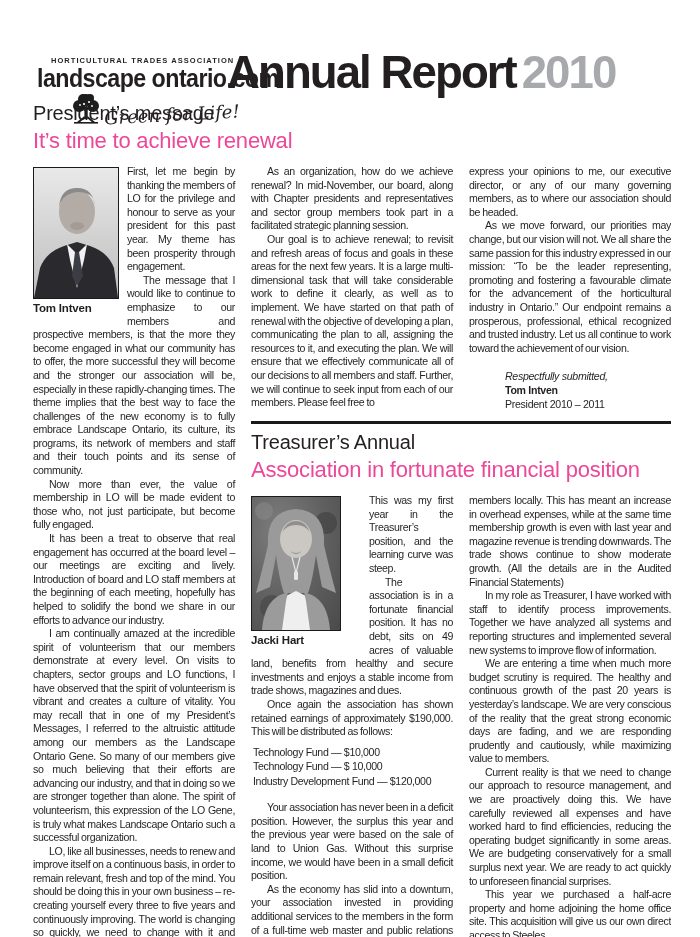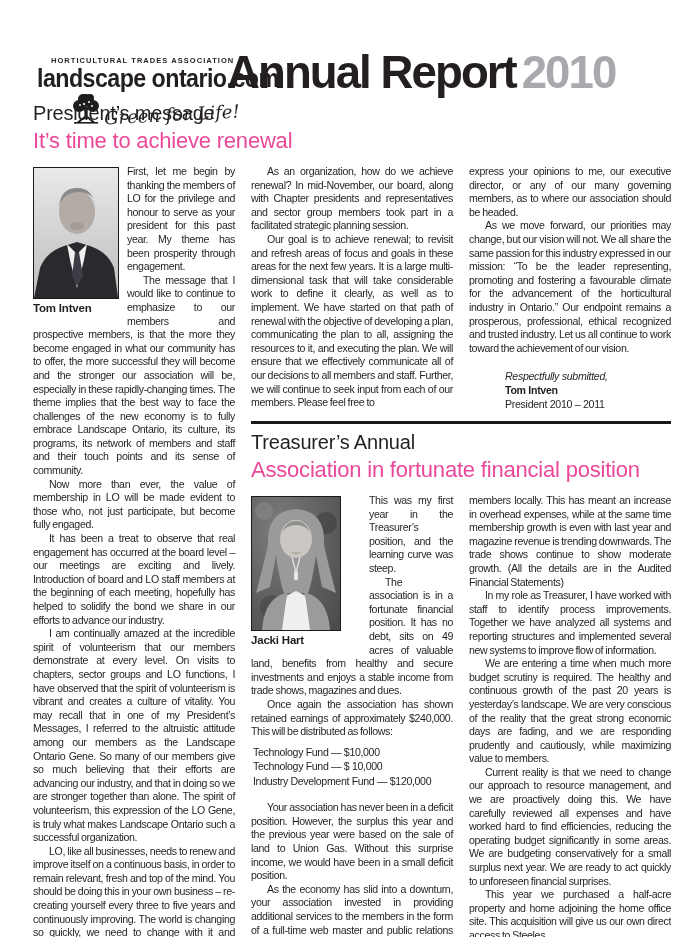--- a/index.html
+++ b/index.html
@@ -177,21 +177,21 @@
                   <path d="M22 133 Q24 104 36 98 L44 94 L52 98 Q64 104 66 133 Z" fill="#efefef"></path>
                   <path d="M10 133 Q12 106 28 98 L36 95 L34 104 L30 133 Z" fill="#9b9b9b"></path>
                   <path d="M78 133 Q76 106 60 98 L52 95 L54 104 L58 133 Z" fill="#9b9b9b"></path>
                   <path d="M40 60 L44 76 L48 60" stroke="#e5e5e5" stroke-width="1.2" fill="none"></path>
                   <rect x="42" y="74" width="4" height="9" rx="1.5" fill="#e8e8e8"></rect>
                 </svg>
                 <div class="fig-caption">Jacki Hart</div>
               </div>
               <p class="p">This was my first year in the Treasurer’s position, and the learning curve was steep.</p>
               <p class="p ind">The association is in a fortunate financial position. It has no debt, sits on 49 acres of valuable land, benefits from healthy and secure investments and enjoys a stable income from trade shows, magazines and dues.</p>
-              <p class="p ind">Once again the association has shown retained earnings of approximately $240,000. This will be distributed as follows:</p>
+              <p class="p ind">Once again the association has shown retained earnings of approximately $190,000. This will be distributed as follows:</p>
               <div class="funds">
                 <div class="fund-line">Technology Fund — $10,000</div>
                 <div class="fund-line">Technology Fund — $ 10,000</div>
                 <div class="fund-line">Industry Development Fund — $120,000</div>
               </div>
               <p class="p ind">Your association has never been in a deficit position. However, the surplus this year and the previous year were based on the sale of land to Union Gas. Without this surprise income, we would have been in a small deficit position.</p>
               <p class="p ind">As the economy has slid into a downturn, your association invested in providing additional services to the members in the form of a full-time web master and public relations director. In addition, we ramped up sales resources and allocated more staff to service</p>
             </div>
             <div class="col">
               <p class="p">members locally. This has meant an increase in overhead expenses, while at the same time membership growth is even with last year and magazine revenue is trending downwards. The trade shows continue to show moderate growth.  (All the details are in the Audited Financial Statements)</p>

